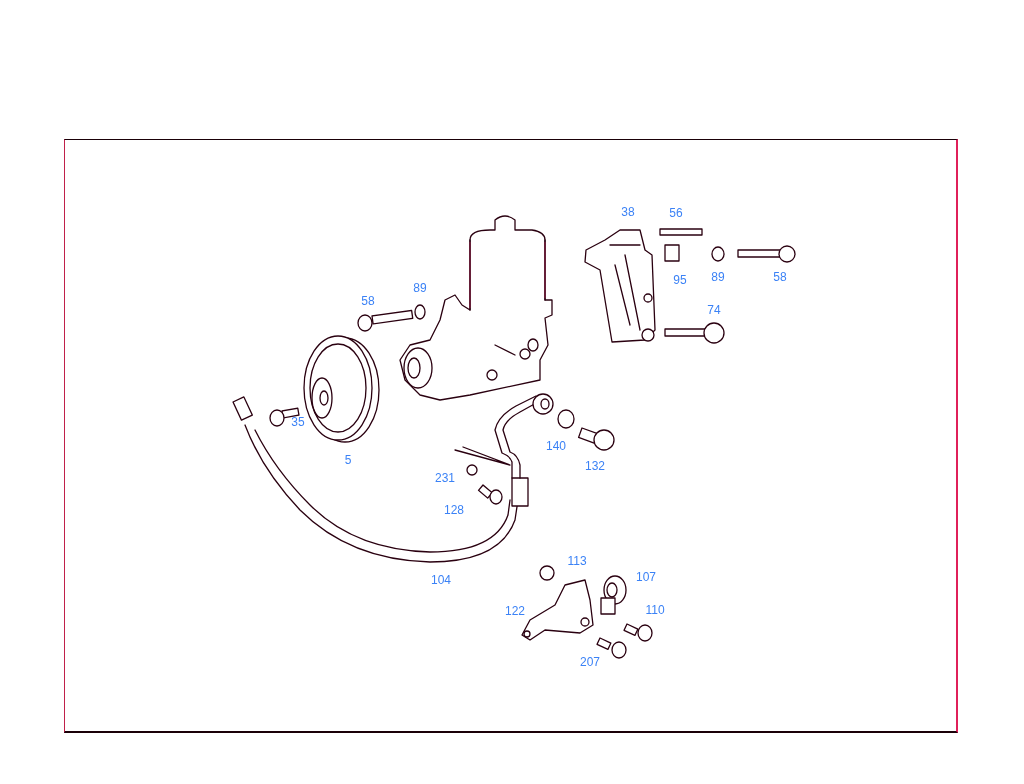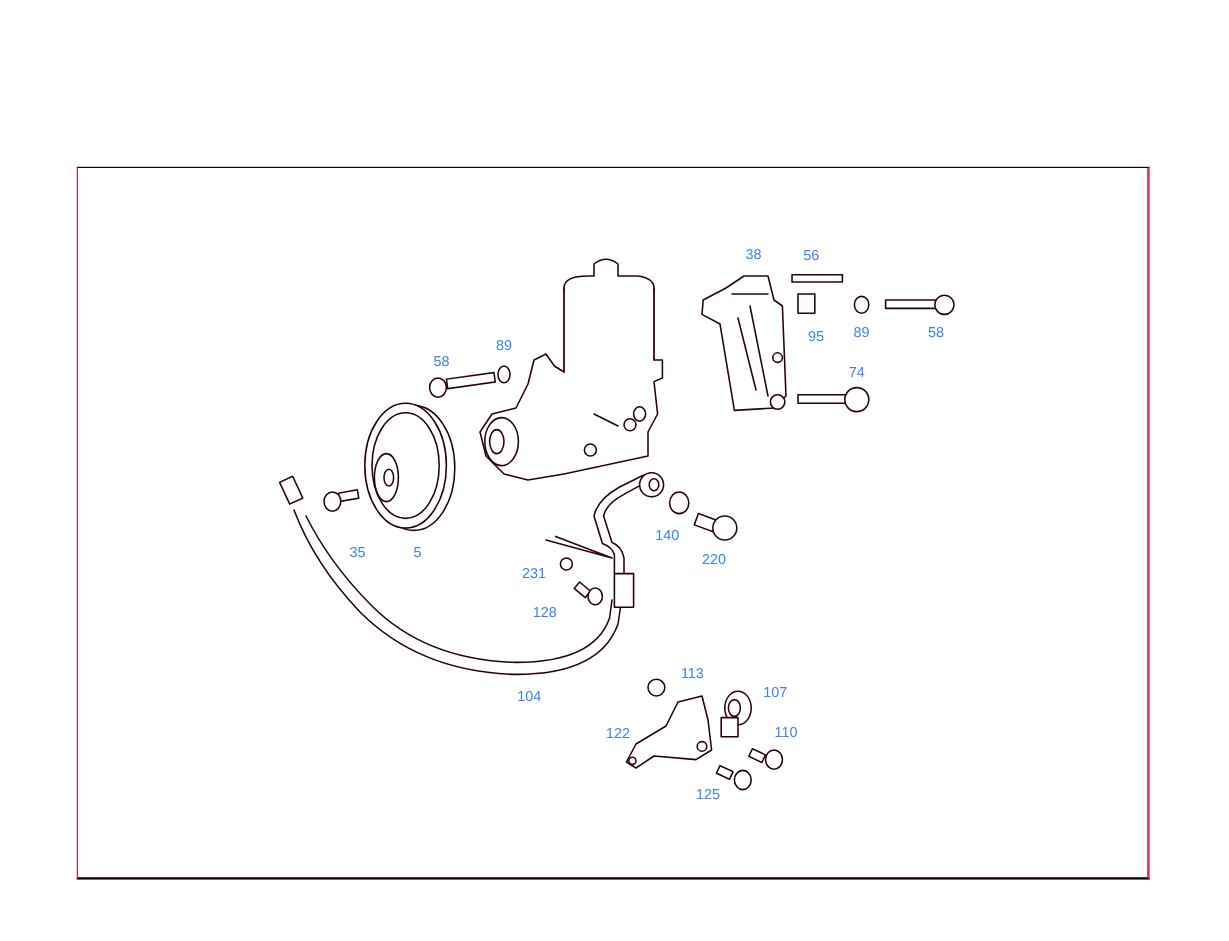--- a/index.html
+++ b/index.html
@@ -127,24 +127,24 @@
 </svg>
 
 <div class="lbl" style="left:628px;top:212px">38</div>
 <div class="lbl" style="left:676px;top:213px">56</div>
 <div class="lbl" style="left:680px;top:280px">95</div>
 <div class="lbl" style="left:718px;top:277px">89</div>
 <div class="lbl" style="left:780px;top:277px">58</div>
 <div class="lbl" style="left:714px;top:310px">74</div>
 <div class="lbl" style="left:368px;top:301px">58</div>
 <div class="lbl" style="left:420px;top:288px">89</div>
-<div class="lbl" style="left:298px;top:460px">35</div>
+<div class="lbl" style="left:298px;top:422px">35</div>
 <div class="lbl" style="left:348px;top:460px">5</div>
 <div class="lbl" style="left:556px;top:446px">140</div>
-<div class="lbl" style="left:595px;top:466px">220</div>
+<div class="lbl" style="left:595px;top:466px">132</div>
 <div class="lbl" style="left:445px;top:478px">231</div>
 <div class="lbl" style="left:454px;top:510px">128</div>
 <div class="lbl" style="left:441px;top:580px">104</div>
 <div class="lbl" style="left:577px;top:561px">113</div>
 <div class="lbl" style="left:646px;top:577px">107</div>
 <div class="lbl" style="left:515px;top:611px">122</div>
 <div class="lbl" style="left:655px;top:610px">110</div>
-<div class="lbl" style="left:590px;top:662px">125</div>
+<div class="lbl" style="left:590px;top:662px">207</div>
 
 </body></html>

